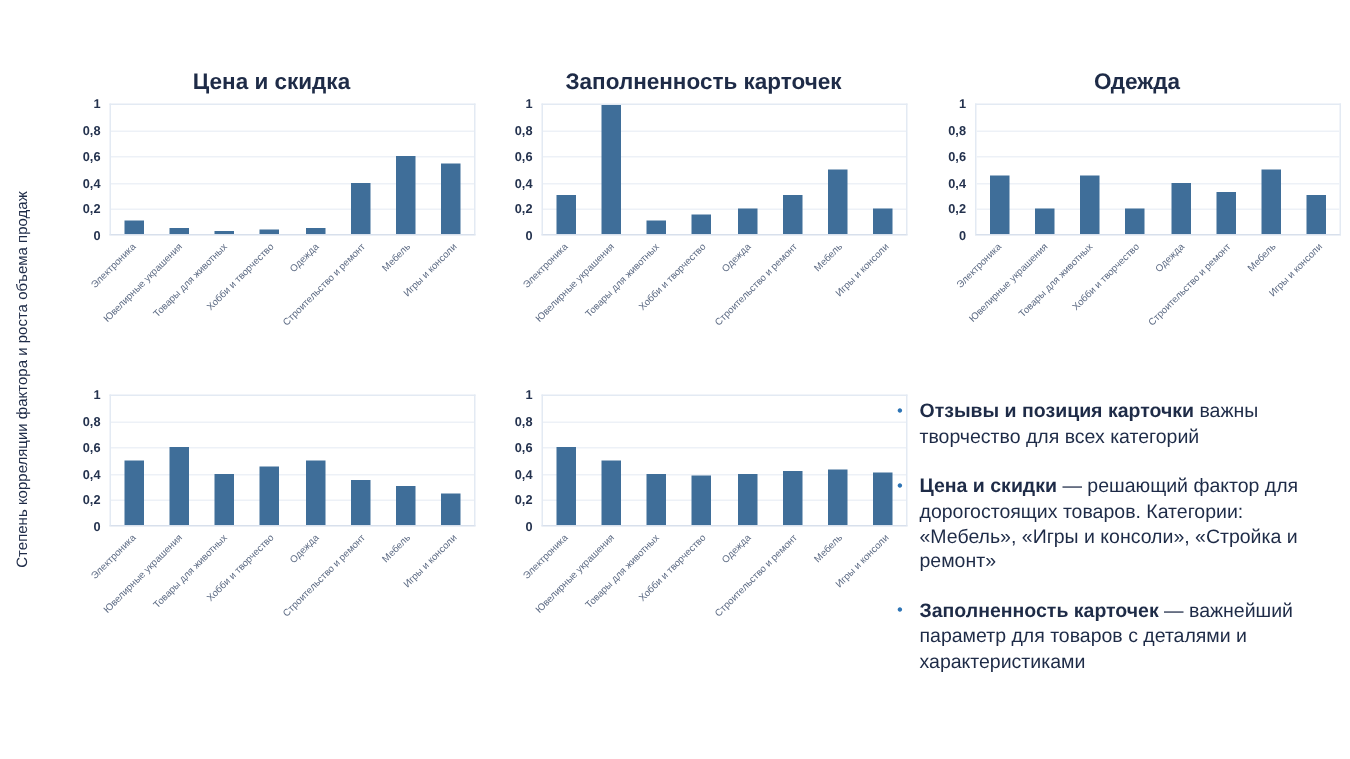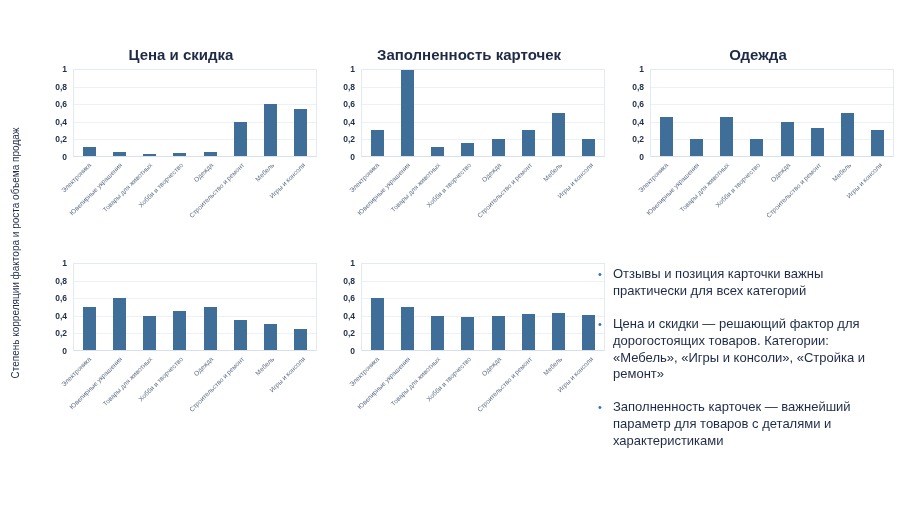--- a/index.html
+++ b/index.html
@@ -105,21 +105,21 @@
     line-height: 1.3;
     color: #1e2b47;
   }
   .bullet .dot {
     color: #2e74b5;
     font-size: 11px;
     line-height: 17px;
     width: 15px;
     flex: none;
   }
-  .bullet b { font-weight: 400; }
+  .bullet b { font-weight: 700; }
 </style>
 </head>
 <body>
 
 <div id="stage">
 
   <div class="ylabel">Степень корреляции фактора и роста объема продаж</div>
 
   <div class="chart" id="chart-0">
     <div class="chart-title">Цена и скидка</div>
@@ -305,21 +305,21 @@
         <div class="xlabel" style="left: calc(56.25% - 100px);">Одежда</div>
         <div class="xlabel" style="left: calc(68.75% - 100px);">Строительство и ремонт</div>
         <div class="xlabel" style="left: calc(81.25% - 100px);">Мебель</div>
         <div class="xlabel" style="left: calc(93.75% - 100px);">Игры и консоли</div>
       </div>
   </div>
 
   <div class="bullets">
     <div class="bullet">
       <span class="dot">•</span>
-      <span class="btext"><b>Отзывы и позиция карточки</b><span> важны практически для всех категорий</span></span>
+      <span class="btext"><b>Отзывы и позиция карточки</b><span> важны творчество для всех категорий</span></span>
     </div>
     <div class="bullet">
       <span class="dot">•</span>
       <span class="btext"><b>Цена и скидки</b><span> — решающий фактор для дорогостоящих товаров. Категории: «Мебель», «Игры и консоли», «Стройка и ремонт»</span></span>
     </div>
     <div class="bullet">
       <span class="dot">•</span>
       <span class="btext"><b>Заполненность карточек</b><span> — важнейший параметр для товаров с деталями и характеристиками</span></span>
     </div>
   </div>

